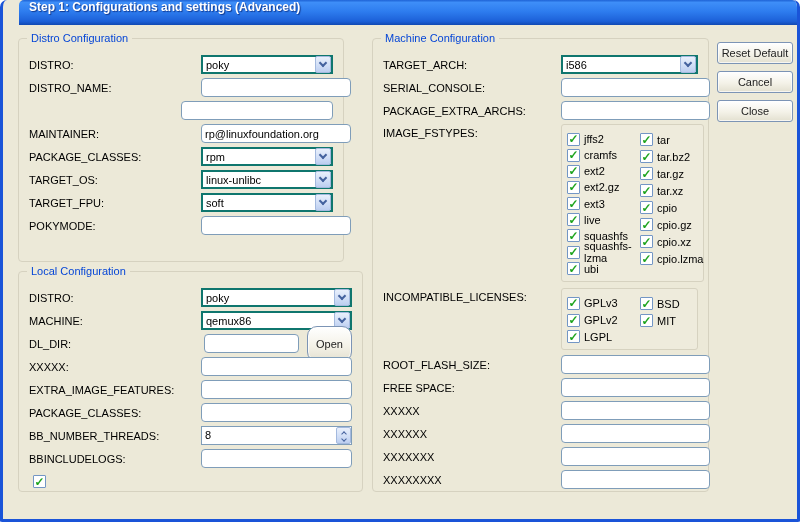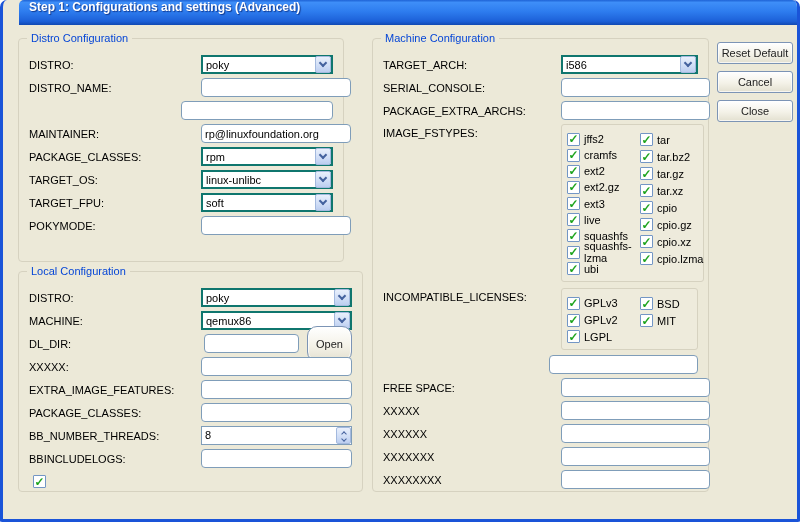--- a/index.html
+++ b/index.html
@@ -366,20 +366,21 @@
               </div>
             <div class="cbrow">
                 <span class="cb checked"></span>
                 <span class="cblabel">MIT</span>
               </div>
           </div>
         </div>
       </div>
 
       <div class="row">
+        <span class="lbl">ROOT_FLASH_SIZE:</span>
         <input class="xp-input" value="" style="">
       </div>
       <div class="row">
         <span class="lbl">FREE SPACE:</span>
         <input class="xp-input" value="" style="">
       </div>
       <div class="row">
         <span class="lbl">XXXXX</span>
         <input class="xp-input" value="" style="">
       </div>

